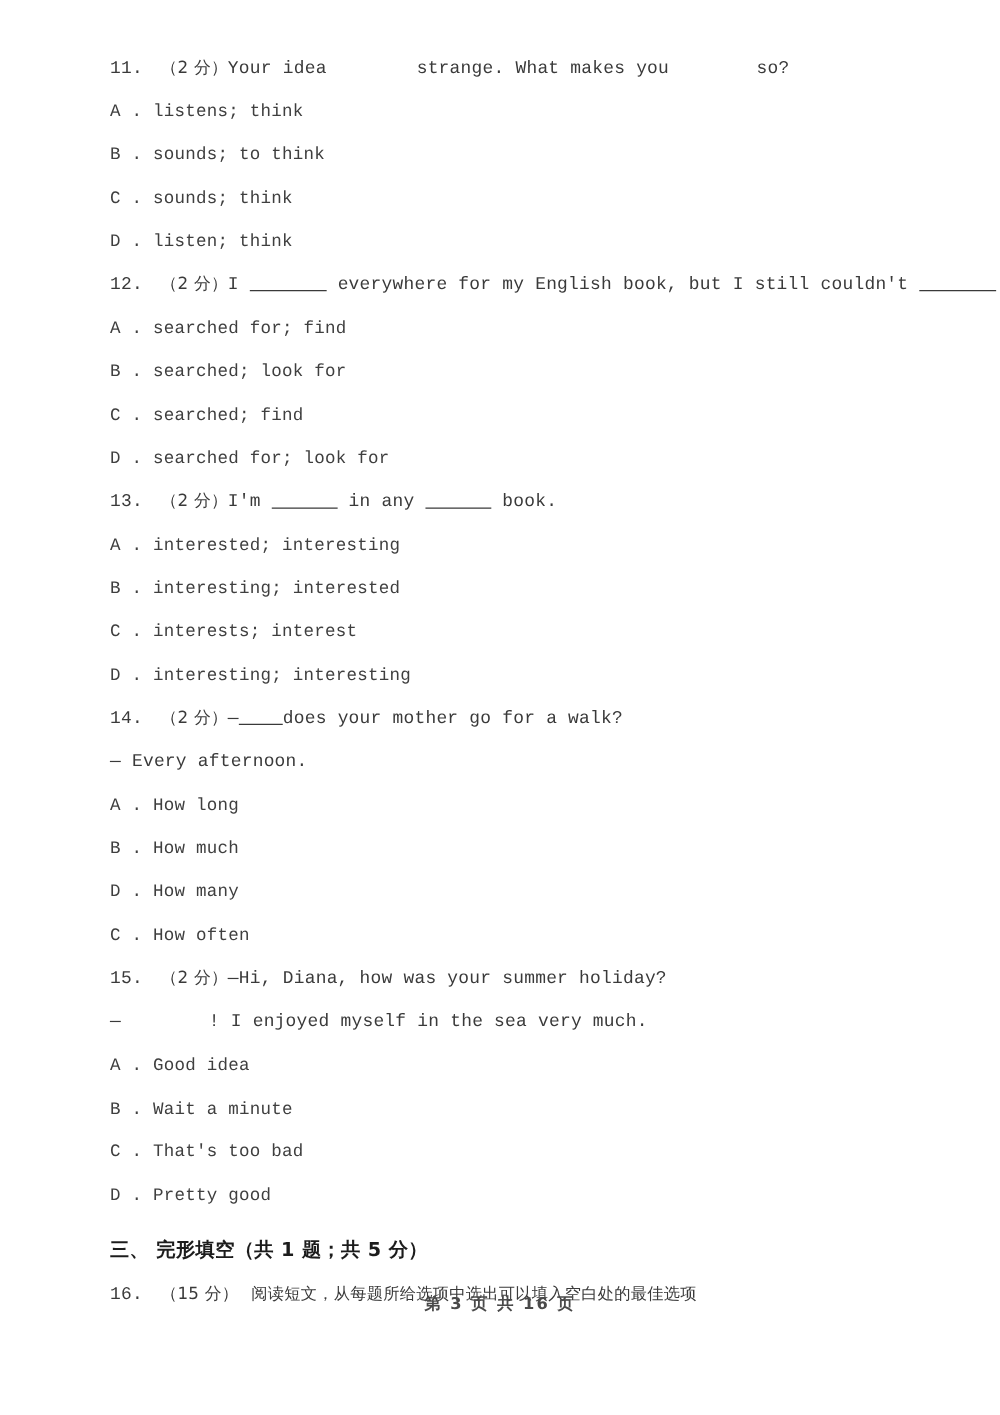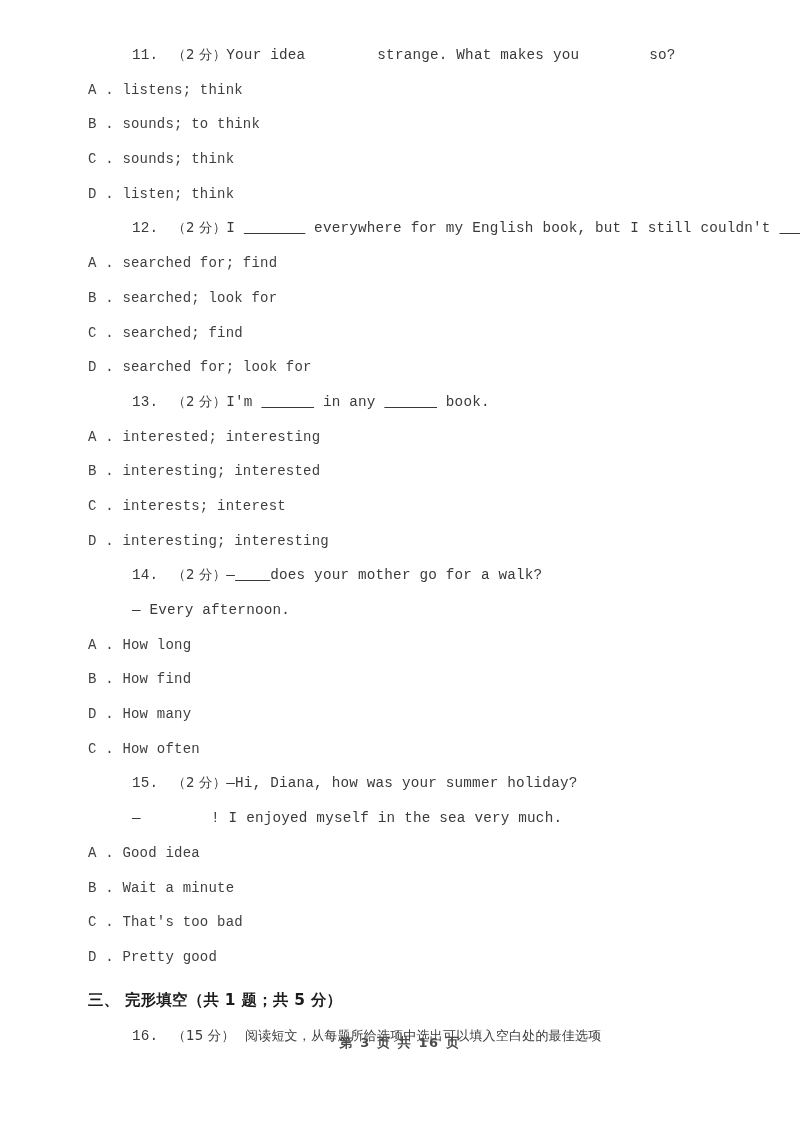--- a/index.html
+++ b/index.html
@@ -34,21 +34,20 @@
   }
 
   .qline {
     font-size: 14.3px;
     line-height: 34.7px;
     height: 34.7px;
     white-space: pre;
     color: #3a3a3a;
     letter-spacing: 0.2px;
     font-family: "Liberation Mono", "DejaVu Sans Mono", monospace;
-    margin-left: 44px;
   }
 
   .optline {
     font-size: 14px;
     line-height: 34.7px;
     height: 34.7px;
     white-space: pre;
     color: #3f3f3f;
     letter-spacing: 0.2px;
     font-family: "Liberation Mono", "DejaVu Sans Mono", monospace;
@@ -121,21 +120,21 @@
     <div class="optline"><span>A .</span> <span>interested; interesting</span></div>
     <div class="optline"><span>B .</span> <span>interesting; interested</span></div>
     <div class="optline"><span>C .</span> <span>interests; interest</span></div>
     <div class="optline"><span>D .</span> <span>interesting; interesting</span></div>
 
     <div class="qline"><span>14.</span><span class="gap" style="width:14px"></span><span class="cjk">（2 分）</span><span>—</span><span class="blank-long">    </span><span>does your mother go for a walk?</span></div>
 
     <div class="qline">— Every afternoon.</div>
 
     <div class="optline"><span>A .</span> <span>How long</span></div>
-    <div class="optline"><span>B .</span> <span>How find</span></div>
+    <div class="optline"><span>B .</span> <span>How much</span></div>
     <div class="optline"><span>D .</span> <span>How many</span></div>
     <div class="optline"><span>C .</span> <span>How often</span></div>
 
     <div class="qline"><span>15.</span><span class="gap" style="width:14px"></span><span class="cjk">（2 分）</span><span>—Hi, Diana, how was your summer holiday?</span></div>
 
     <div class="qline">—        ! I enjoyed myself in the sea very much.</div>
 
     <div class="optline"><span>A .</span> <span>Good idea</span></div>
     <div class="optline"><span>B .</span> <span>Wait a minute</span></div>
     <div class="optline"><span>C .</span> <span>That's too bad</span></div>

